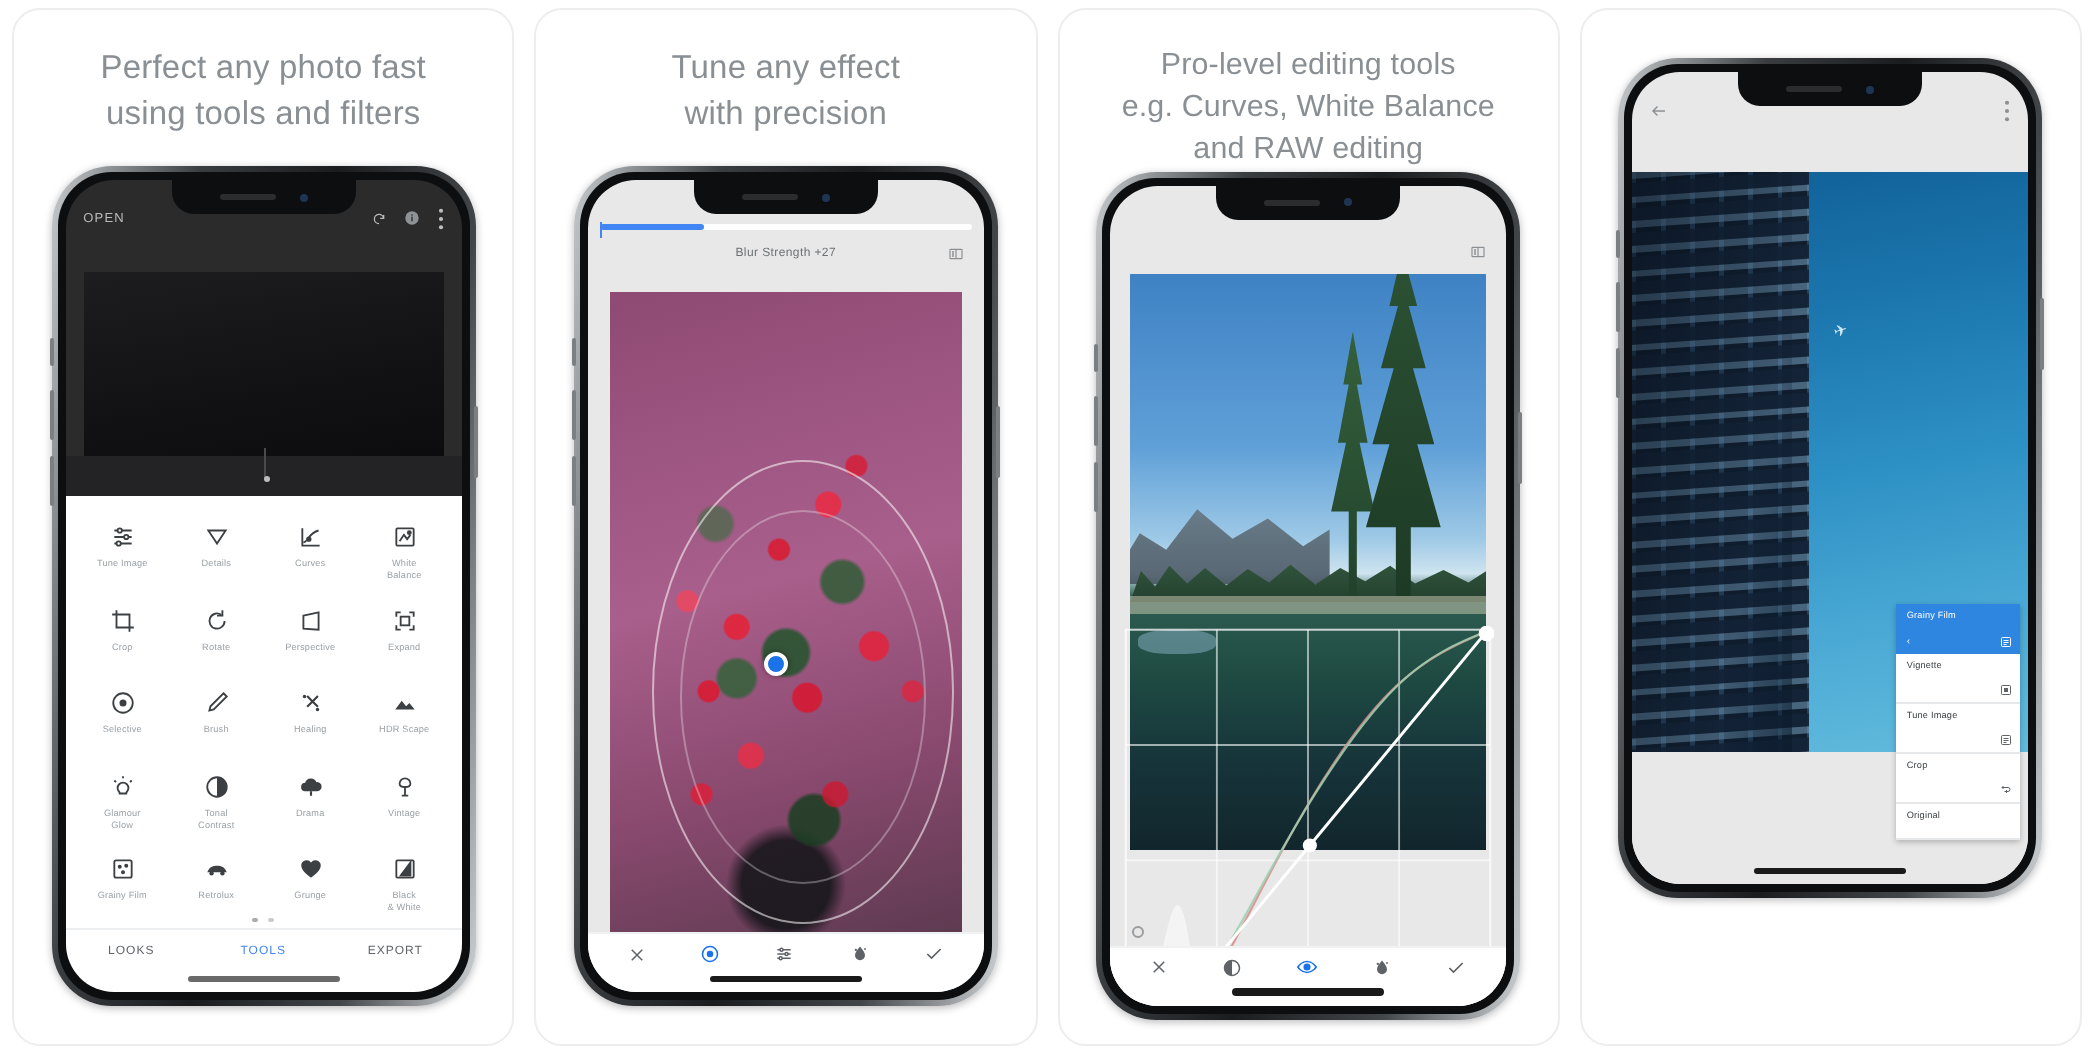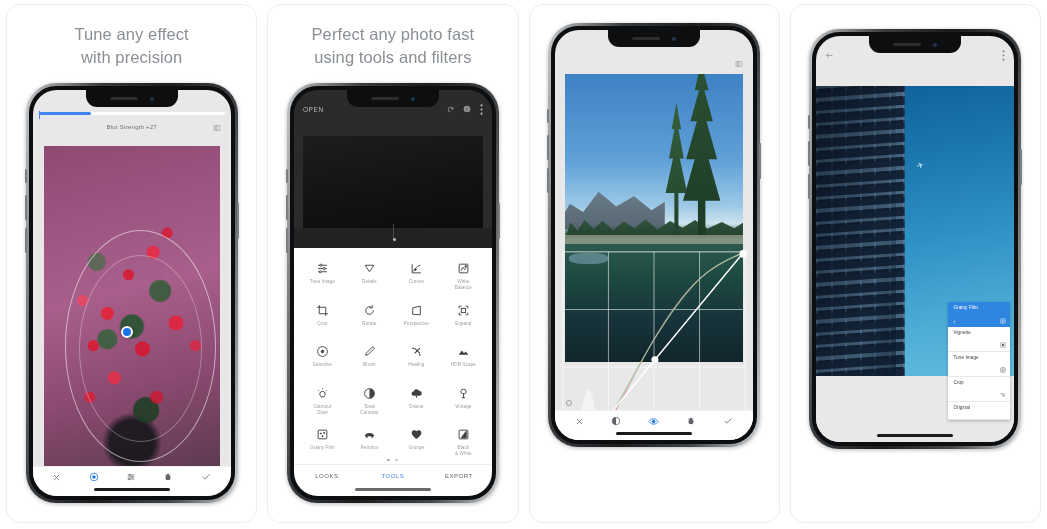--- a/index.html
+++ b/index.html
@@ -312,98 +312,20 @@
     border-top: 1px solid #f0f1f2;
     z-index: 28;
   }
   .bbtn { color: #5f6368; display: inline-flex; align-items: center; }
   .bbtn.active { color: #1a73e8; }
 </style>
 </head>
 <body>
 
 <div class="gallery">
-
-  <div class="card">
-    <div class="headline" style="white-space:pre-line">Tune any effect
-with precision</div>
-    <div class="phone">
-      <div class="sidebtn sb-l1"></div>
-      <div class="sidebtn sb-l2"></div>
-      <div class="sidebtn sb-l3"></div>
-      <div class="sidebtn sb-r1"></div>
-      <div class="bezel">
-        <div class="screen">
-          <div class="notch">
-            <div class="spk"></div>
-            <div class="cam"></div>
-          </div>
-
-          <div class="progwrap">
-            <div class="fill"></div>
-            <div class="tick"></div>
-          </div>
-
-          <div class="titlebar">
-            <span class="t">Blur Strength +27</span>
-            <span class="cmp">
-              <svg width="8" height="8" viewBox="0 0 24 24" fill="none" stroke="currentColor" stroke-width="1.8">
-                  <rect x="3" y="5" width="18" height="14" rx="1"></rect>
-                  <path d="M12 5v14"></path>
-                  <path d="M6 9h3M6 12h3M6 15h3" stroke-width="2"></path>
-                </svg>
-            </span>
-          </div>
-
-          <div class="stage" style="margin-top:46px">
-            <div class="photo2">
-              <div class="ellipse-guide"></div>
-              <div class="ellipse-guide2"></div>
-              <div class="bluedot"></div>
-            </div>
-          </div>
-
-          <div class="bottombar">
-            <span class="bbtn">
-              <svg width="9" height="9" viewBox="0 0 24 24" fill="none" stroke="currentColor" stroke-width="2">
-                  <path d="M5 5l14 14M19 5L5 19"></path>
-                </svg>
-            </span>
-            <span class="bbtn active">
-              <svg width="10" height="10" viewBox="0 0 24 24" fill="none" stroke="currentColor" stroke-width="1.9">
-                  <circle cx="12" cy="12" r="9"></circle>
-                  <circle cx="12" cy="12" r="3" fill="currentColor"></circle>
-                </svg>
-            </span>
-            <span class="bbtn">
-              <svg width="10" height="10" viewBox="0 0 24 24" fill="none" stroke="currentColor" stroke-width="1.8">
-                  <path d="M4 7h16M4 12h16M4 17h16"></path>
-                  <circle cx="9" cy="7" r="1.8" fill="#fff"></circle>
-                  <circle cx="15" cy="12" r="1.8" fill="#fff"></circle>
-                  <circle cx="8" cy="17" r="1.8" fill="#fff"></circle>
-                </svg>
-            </span>
-            <span class="bbtn">
-              <svg width="10" height="10" viewBox="0 0 24 24" fill="currentColor">
-                  <path d="M12 3c4 5 6 7.5 6 10.5a6 6 0 0 1-12 0C6 10.5 8 8 12 3z"></path>
-                  <circle cx="7" cy="7" r="1.4"></circle>
-                  <circle cx="18" cy="6" r="1.1"></circle>
-                </svg>
-            </span>
-            <span class="bbtn">
-              <svg width="10" height="10" viewBox="0 0 24 24" fill="none" stroke="currentColor" stroke-width="2">
-                  <path d="M4 12l5 5L20 6"></path>
-                </svg>
-            </span>
-          </div>
-          <div class="homebar"></div>
-        </div>
-      </div>
-    </div>
-  </div>
 
   <div class="card">
     <div class="headline" style="white-space:pre-line">Perfect any photo fast
 using tools and filters</div>
     <div class="phone">
       <div class="sidebtn sb-l1"></div>
       <div class="sidebtn sb-l2"></div>
       <div class="sidebtn sb-l3"></div>
       <div class="sidebtn sb-r1"></div>
       <div class="bezel">
@@ -670,20 +592,101 @@
               </div>
             </div>
           </div>
           <div class="homebar"></div>
         </div>
       </div>
     </div>
   </div>
 
   <div class="card">
+    <div class="headline" style="white-space:pre-line">Tune any effect
+with precision</div>
+    <div class="phone">
+      <div class="sidebtn sb-l1"></div>
+      <div class="sidebtn sb-l2"></div>
+      <div class="sidebtn sb-l3"></div>
+      <div class="sidebtn sb-r1"></div>
+      <div class="bezel">
+        <div class="screen">
+          <div class="notch">
+            <div class="spk"></div>
+            <div class="cam"></div>
+          </div>
+
+          <div class="progwrap">
+            <div class="fill"></div>
+            <div class="tick"></div>
+          </div>
+
+          <div class="titlebar">
+            <span class="t">Blur Strength +27</span>
+            <span class="cmp">
+              <svg width="8" height="8" viewBox="0 0 24 24" fill="none" stroke="currentColor" stroke-width="1.8">
+                  <rect x="3" y="5" width="18" height="14" rx="1"></rect>
+                  <path d="M12 5v14"></path>
+                  <path d="M6 9h3M6 12h3M6 15h3" stroke-width="2"></path>
+                </svg>
+            </span>
+          </div>
+
+          <div class="stage" style="margin-top:46px">
+            <div class="photo2">
+              <div class="ellipse-guide"></div>
+              <div class="ellipse-guide2"></div>
+              <div class="bluedot"></div>
+            </div>
+          </div>
+
+          <div class="bottombar">
+            <span class="bbtn">
+              <svg width="9" height="9" viewBox="0 0 24 24" fill="none" stroke="currentColor" stroke-width="2">
+                  <path d="M5 5l14 14M19 5L5 19"></path>
+                </svg>
+            </span>
+            <span class="bbtn active">
+              <svg width="10" height="10" viewBox="0 0 24 24" fill="none" stroke="currentColor" stroke-width="1.9">
+                  <circle cx="12" cy="12" r="9"></circle>
+                  <circle cx="12" cy="12" r="3" fill="currentColor"></circle>
+                </svg>
+            </span>
+            <span class="bbtn">
+              <svg width="10" height="10" viewBox="0 0 24 24" fill="none" stroke="currentColor" stroke-width="1.8">
+                  <path d="M4 7h16M4 12h16M4 17h16"></path>
+                  <circle cx="9" cy="7" r="1.8" fill="#fff"></circle>
+                  <circle cx="15" cy="12" r="1.8" fill="#fff"></circle>
+                  <circle cx="8" cy="17" r="1.8" fill="#fff"></circle>
+                </svg>
+            </span>
+            <span class="bbtn">
+              <svg width="10" height="10" viewBox="0 0 24 24" fill="currentColor">
+                  <path d="M12 3c4 5 6 7.5 6 10.5a6 6 0 0 1-12 0C6 10.5 8 8 12 3z"></path>
+                  <circle cx="7" cy="7" r="1.4"></circle>
+                  <circle cx="18" cy="6" r="1.1"></circle>
+                </svg>
+            </span>
+            <span class="bbtn">
+              <svg width="10" height="10" viewBox="0 0 24 24" fill="none" stroke="currentColor" stroke-width="2">
+                  <path d="M4 12l5 5L20 6"></path>
+                </svg>
+            </span>
+          </div>
+          <div class="homebar"></div>
+        </div>
+      </div>
+    </div>
+  </div>
+
+  <div class="card">
+    <div class="headline three-line" style="white-space:pre-line">Pro-level editing tools
+e.g. Curves, White Balance
+and RAW editing</div>
     <div class="phone tall" style="margin-top:0">
       <div class="sidebtn sb-l1"></div>
       <div class="sidebtn sb-l2"></div>
       <div class="sidebtn sb-l3"></div>
       <div class="sidebtn sb-r1"></div>
       <div class="bezel">
         <div class="screen">
           <div class="notch">
             <div class="spk"></div>
             <div class="cam"></div>

